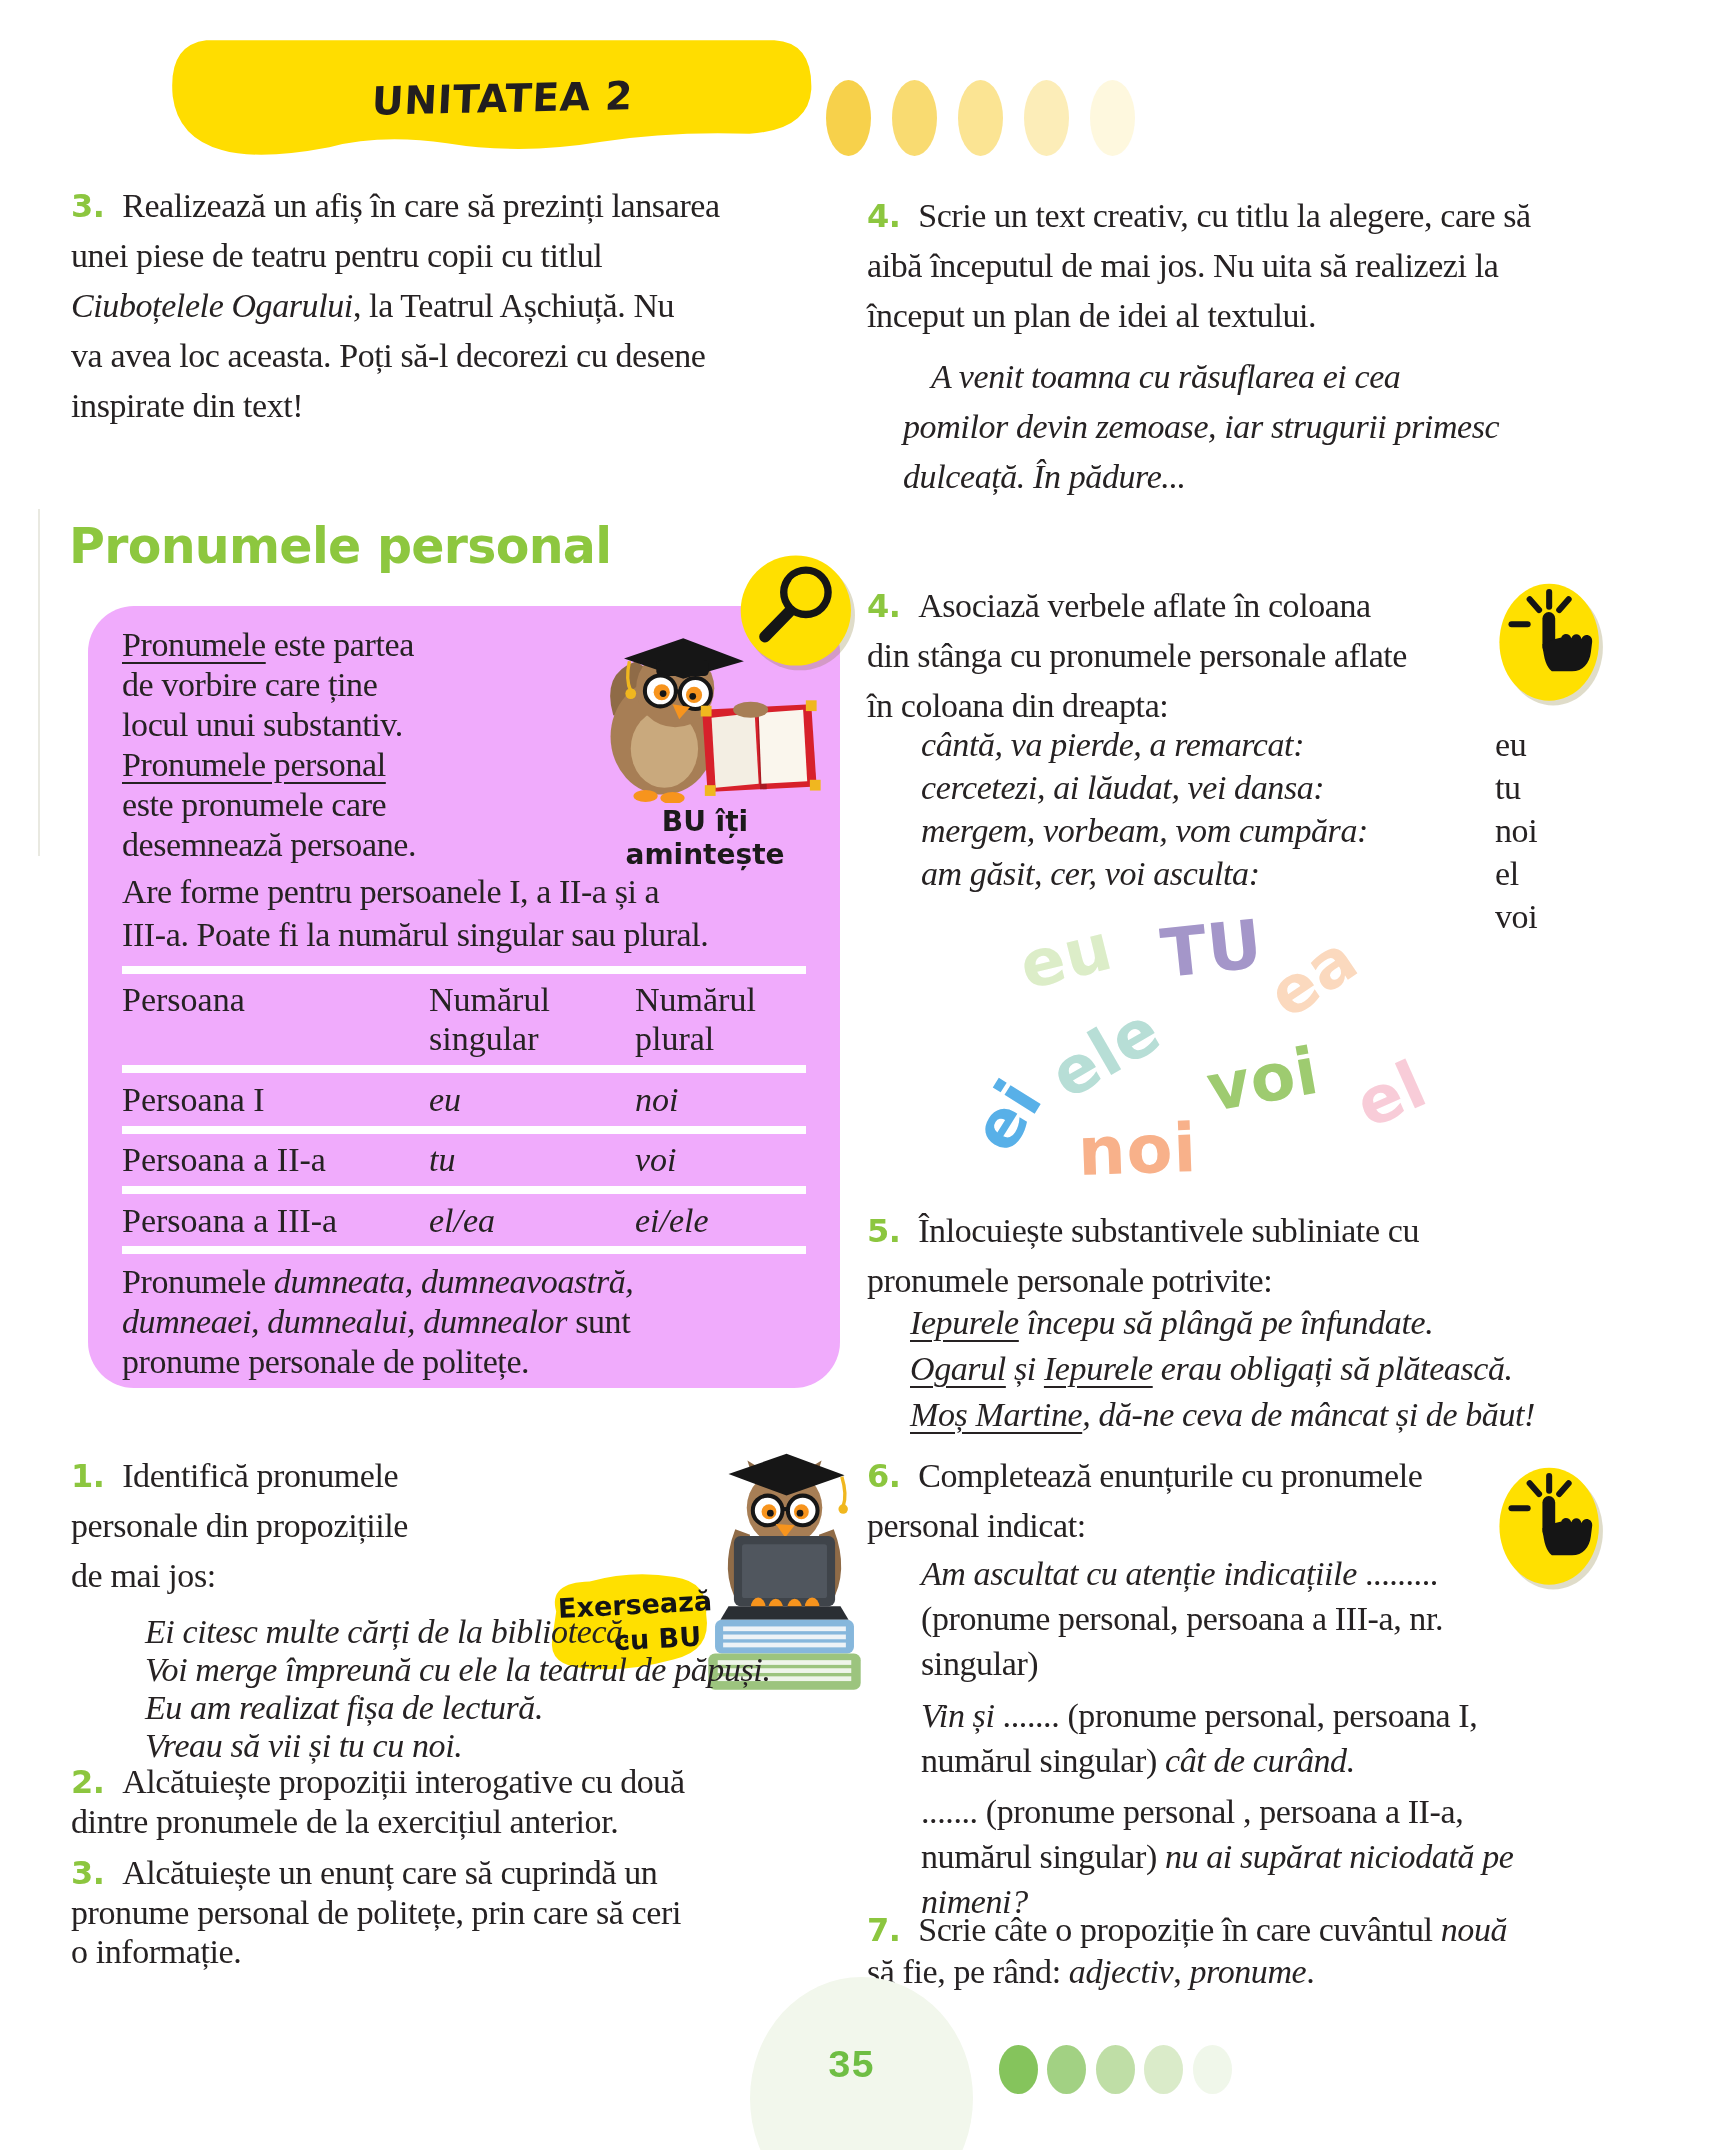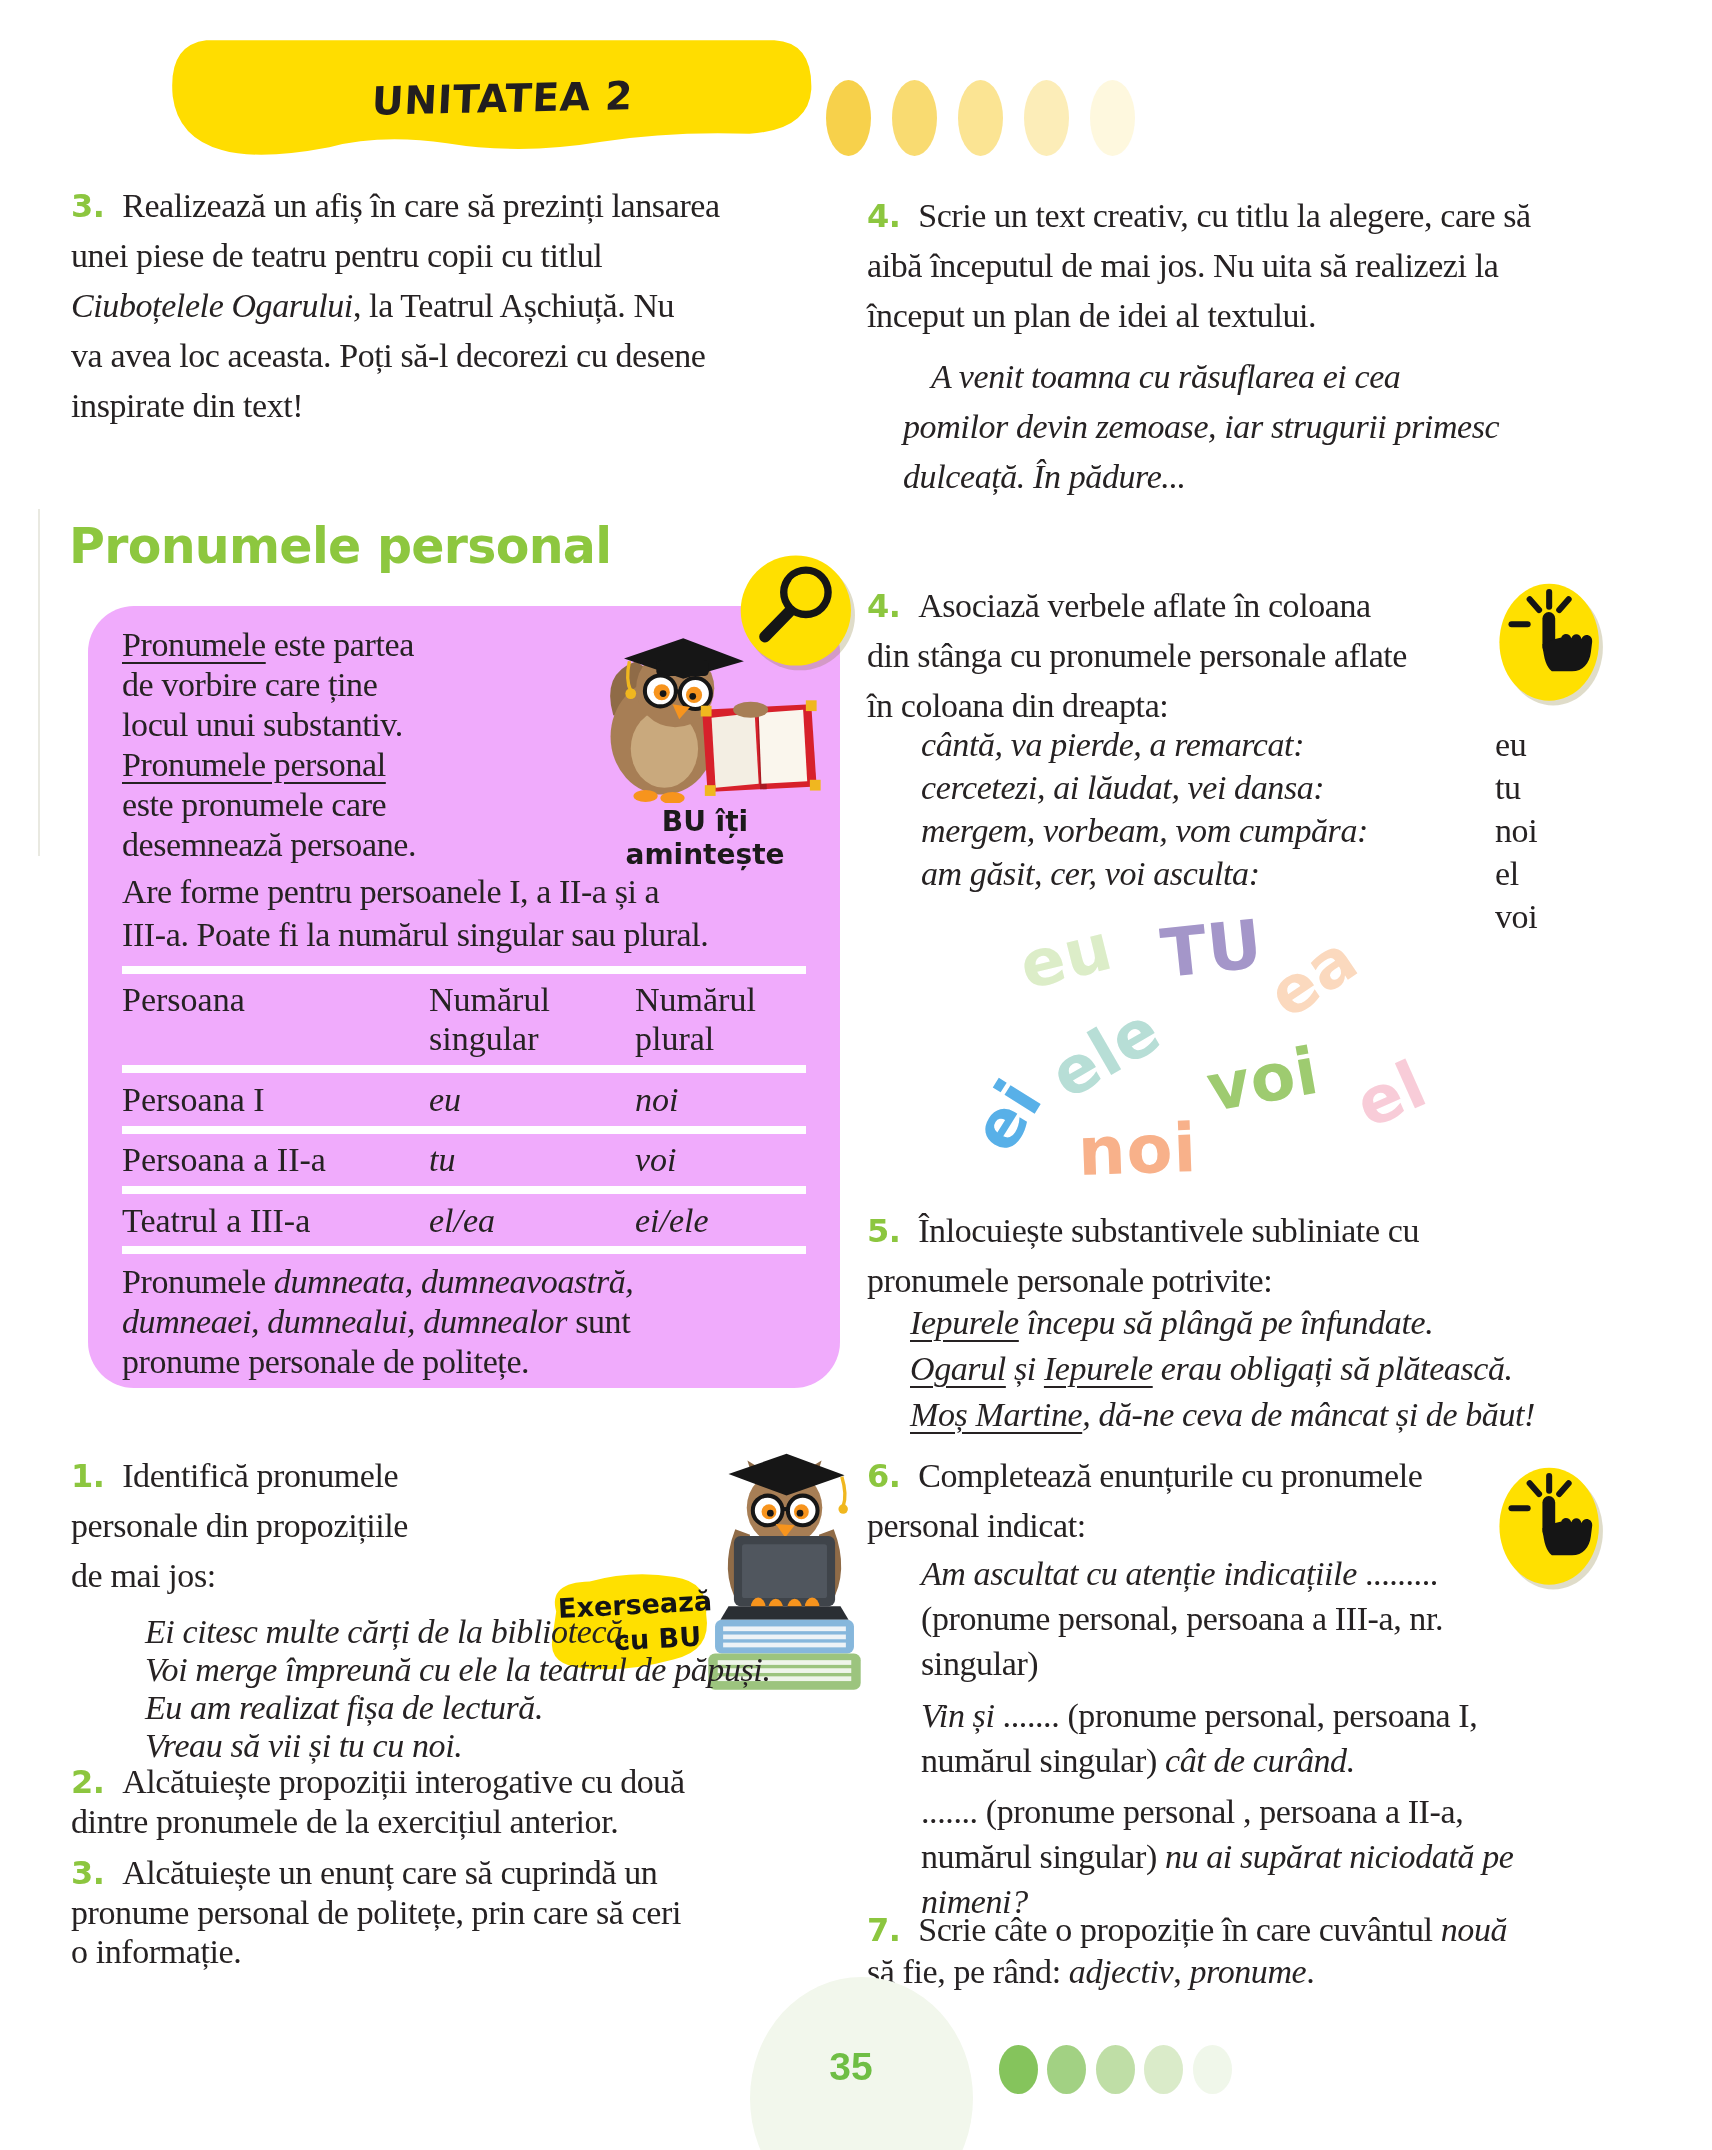--- a/index.html
+++ b/index.html
@@ -48,21 +48,21 @@
   #pairs{position:absolute;left:921px;top:723px;width:668px;font-size:34px;}
   .pair{display:flex;height:43px;line-height:43px;}
   .pair .v{flex:1;font-style:italic;letter-spacing:-0.4px;}
   .pair .p{width:94px;letter-spacing:-0.4px;}
   .scat{position:absolute;font-family:"DejaVu Sans",sans-serif;font-weight:bold;letter-spacing:0.7px;}
   #sent5{left:910px;top:1300px;line-height:46px;}
   .exitems{position:absolute;left:921px;top:1551px;font-size:34px;line-height:45px;letter-spacing:-0.4px;}
   .exitems > div{margin-bottom:6.7px;}
   #footer-blob{position:absolute;left:750px;top:1977px;width:223px;height:243px;border-radius:50%;background:#F2F7EC;}
   #pagenum{position:absolute;left:797px;top:2045px;width:108px;text-align:center;
-      font-family:Liberation Sans, sans-serif;font-weight:bold;font-size:39px;color:#6FBE44;}
+      font-family:Liberation Mono, monospace;font-weight:bold;font-size:39px;color:#6FBE44;}
 </style>
 </head>
 <body>
 
 <div class="page">
 
   <svg class="abs" style="left:158px;top:37px;" width="668" height="121" viewBox="0 0 990 180">
     <path fill="#FFDD00" d="M70,5 L915,5 Q972,8 970,78 Q966,138 878,144 Q758,140 658,156
       Q538,176 428,158 Q328,144 253,164 Q148,184 93,168 Q28,150 20,88 Q13,12 70,5 Z"></path>
   </svg>
@@ -149,21 +149,21 @@
         <div class="c c3 it">noi</div>
       </div>
       <div class="sep"></div>
       <div class="row">
         <div class="c c1">Persoana a II-a</div>
         <div class="c c2 it">tu</div>
         <div class="c c3 it">voi</div>
       </div>
       <div class="sep"></div>
       <div class="row">
-        <div class="c c1">Teatrul a III-a</div>
+        <div class="c c1">Persoana a III-a</div>
         <div class="c c2 it">el/ea</div>
         <div class="c c3 it">ei/ele</div>
       </div>
       <div class="sep"></div>
     </div>
 
     <div class="box-polite">
         <div class="tline"><span class="">Pronumele </span><span class="it">dumneata, dumneavoastră,</span></div>
         <div class="tline"><span class="it">dumneaei, dumnealui, dumnealor</span><span class=""> sunt</span></div>
         <div class="tline"><span class="">pronume personale de politețe.</span></div>

